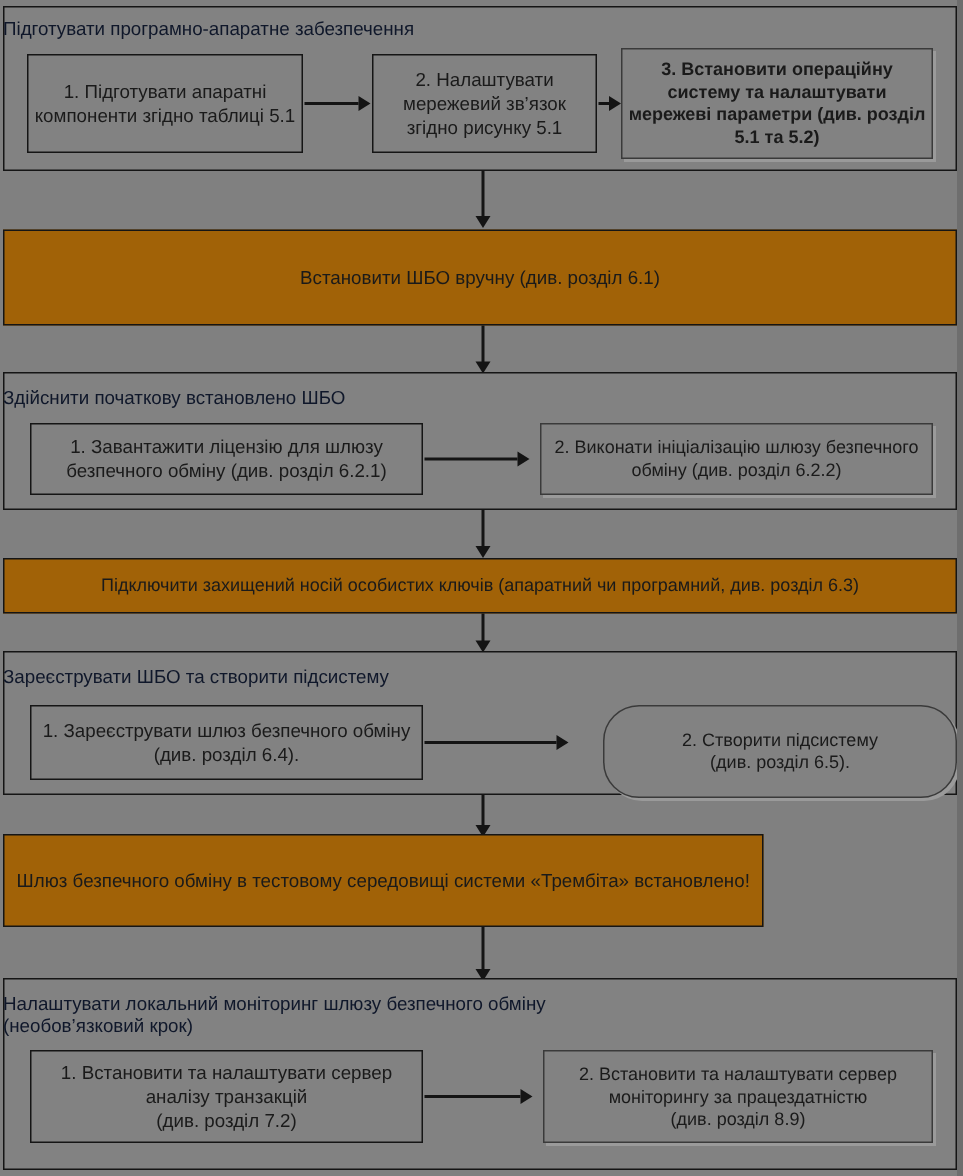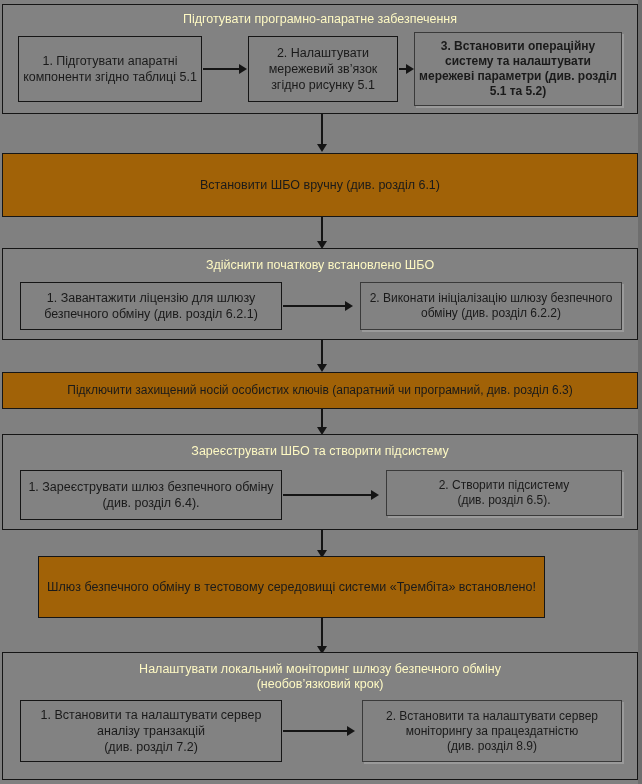--- a/index.html
+++ b/index.html
@@ -53,24 +53,23 @@
   }
   .inner-box.shadowed {
     border: 1px solid #3a3a3a;
     box-shadow: 2px 2px 0 0 #9a9a9a;
   }
 
   .group-title {
     position: absolute;
     left: 0;
     right: 0;
-    text-align: center;
     font-size: 12.5px;
     line-height: 15px;
-    color: #fef9c3;
+    color: #0f172a;
   }
 
   .node-text {
     font-size: 12.5px;
     line-height: 16px;
     color: #1a1a1a;
     white-space: pre-line;
   }
   .node-text.small {
     font-size: 12px;
@@ -177,32 +176,32 @@
   <div class="v-arrow-head" style="left:317px; top:427px;"></div>
 
   <div class="group-box" style="left:2px; top:434px; width:636px; height:96px;"></div>
 
   <div class="group-title" style="top:444px; left:2px; width:636px;">Зареєструвати  ШБО та створити підсистему</div>
 
   <div class="inner-box" style="left:20px; top:470px; width:262px; height:50px;">
     <span class="node-text">1. Зареєструвати шлюз безпечного обміну (див. розділ 6.4).</span>
   </div>
 
-  <div class="inner-box shadowed" style="left:386px; top:470px; width:236px; height:46px;">
+  <div class="inner-box shadowed" style="left:402px; top:470px; width:236px; height:62px;border-radius:24px;">
     <span class="node-text small">2. Створити підсистему
 (див. розділ 6.5).</span>
   </div>
 
   <div class="h-line" style="left:283px; top:494px; width:88px;"></div>
   <div class="h-arrow-head" style="left:371px; top:490px;"></div>
 
   <div class="v-line" style="left:321px; top:530px; width:2px; height:24px;"></div>
   <div class="v-arrow-head" style="left:317px; top:550px;"></div>
 
-  <div class="plain-box" style="left:2px; top:556px; width:507px; height:62px;margin-left:36px;">
+  <div class="plain-box" style="left:2px; top:556px; width:507px; height:62px;">
     <span class="node-text">Шлюз безпечного обміну в тестовому середовищі системи «Трембіта» встановлено!</span>
   </div>
 
   <div class="v-line" style="left:321px; top:618px; width:2px; height:32px;"></div>
   <div class="v-arrow-head" style="left:317px; top:646px;"></div>
 
   <div class="group-box" style="left:2px; top:652px; width:636px; height:128px;"></div>
 
   <div class="group-title" style="top:662px; left:2px; width:636px; white-space:pre-line;">Налаштувати  локальний моніторинг шлюзу безпечного обміну
 (необов’язковий крок)</div>

